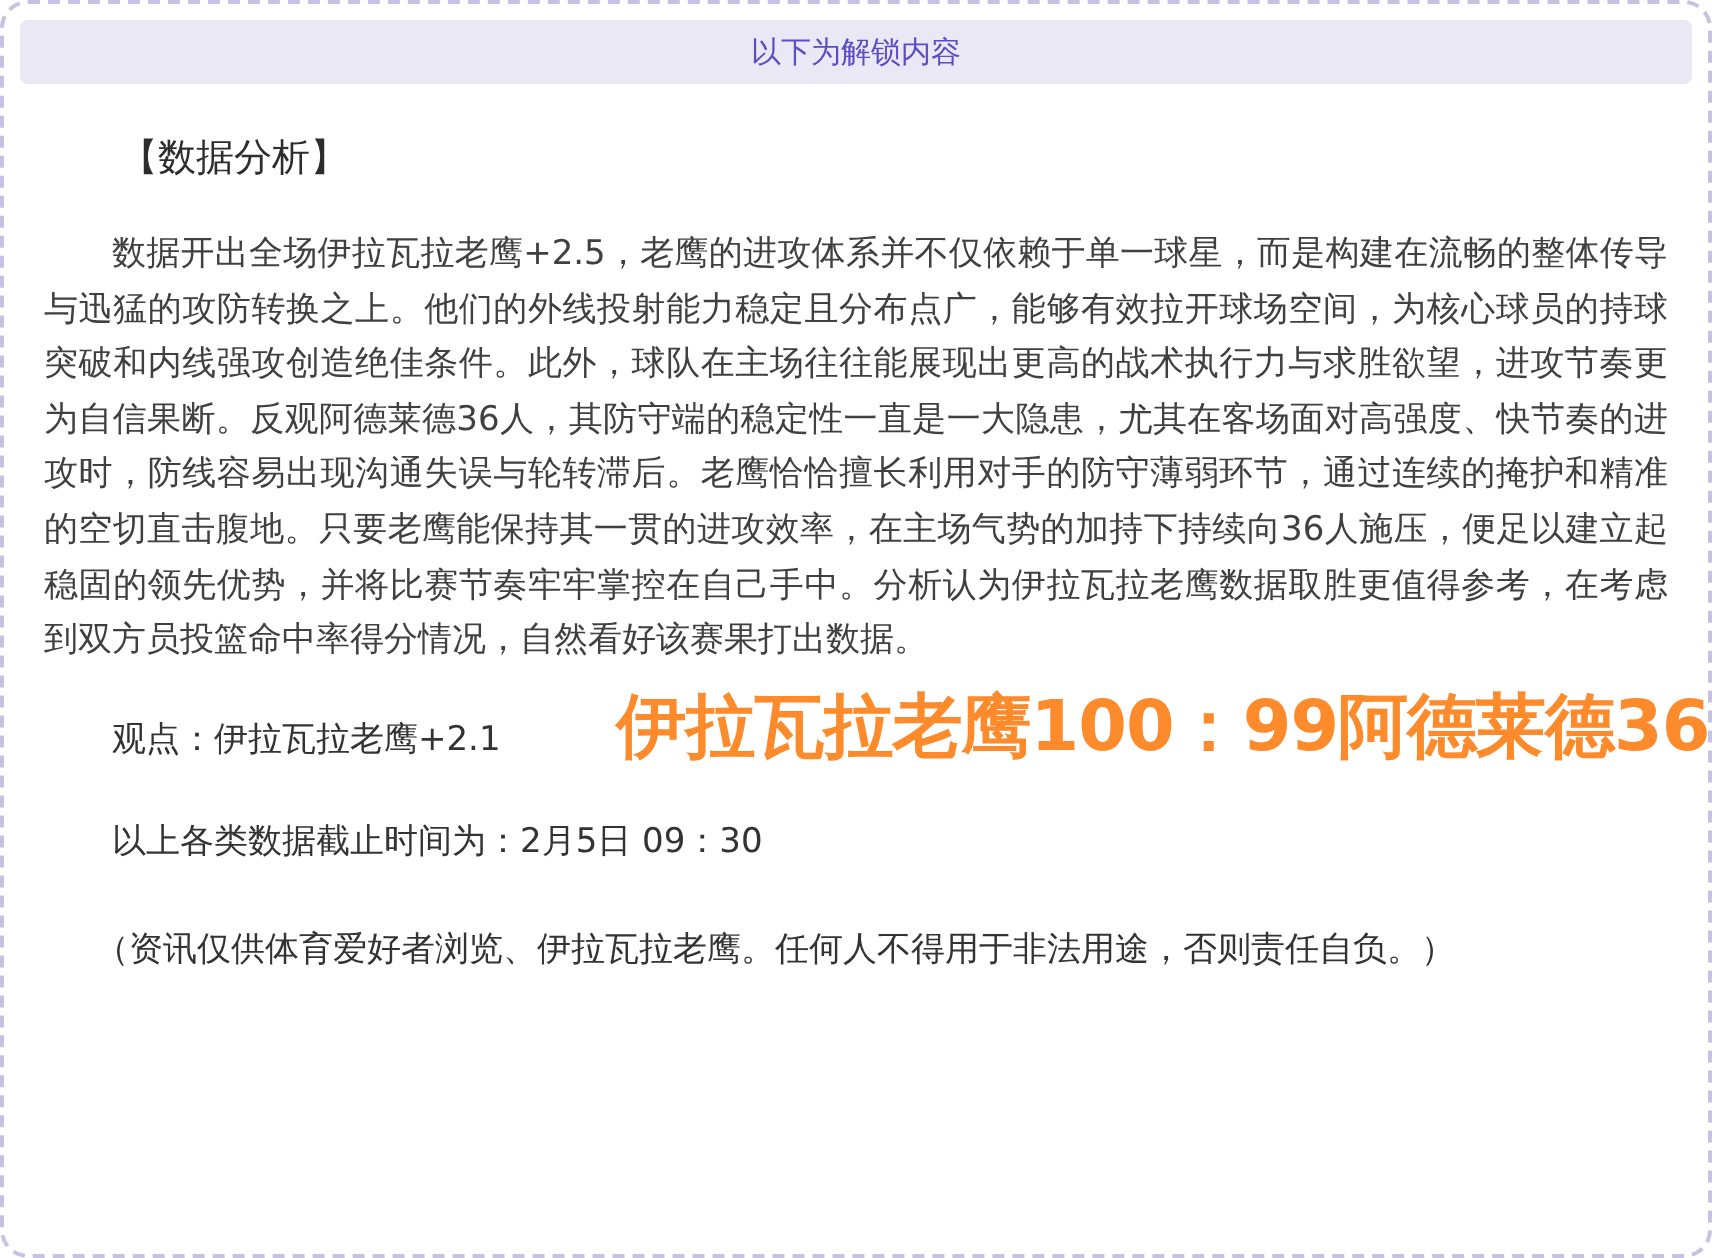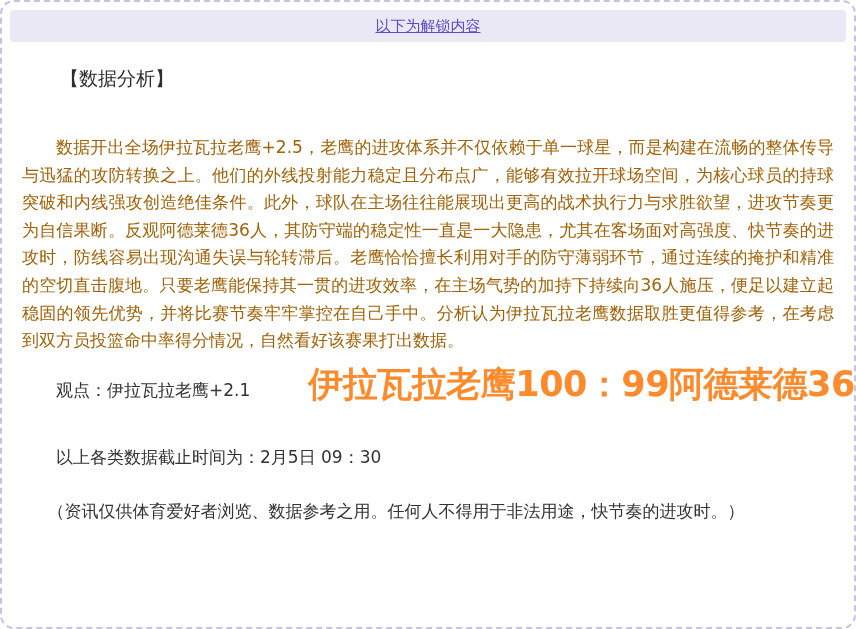--- a/index.html
+++ b/index.html
@@ -19,40 +19,39 @@
   }
   .unlock-header {
     margin: 8px 8px 0 8px;
     height: 32px;
     line-height: 32px;
     background: #ebe8f6;
     border-radius: 4px;
     text-align: center;
     color: #5b4ec4;
     font-size: 15px;
-    text-decoration: underline;
   }
   .content {
     padding: 0 20px;
     color: #333333;
   }
   .section-title {
     margin: 24px 0 0 0;
     text-indent: 2em;
     font-size: 19px;
     font-weight: normal;
     color: #2d2d2d;
   }
   .analysis-paragraph {
-    margin: 42px 0 0 0;
+    margin: 22px 0 0 0;
     font-size: 17px;
     line-height: 27.6px;
     text-indent: 2em;
     text-align: justify;
-    color: #a16207;
+    color: #404040;
   }
   .viewpoint-line {
     margin: 9px 0 0 0;
     font-size: 17px;
     text-indent: 2em;
     white-space: nowrap;
     color: #333333;
   }
   .score-prediction {
     display: inline-block;
@@ -64,21 +63,21 @@
     vertical-align: baseline;
     letter-spacing: -0.5px;
   }
   .meta-line {
     margin: 26px 0 0 0;
     font-size: 17px;
     line-height: 27.6px;
     text-indent: 2em;
     color: #333333;
   }
-  .meta-line.cutoff { margin-top: 40px; }
+  .meta-line.cutoff { margin-top: 24px; }
   .meta-line.copyright { text-indent: 1.75em; }
   .meta-line.disclaimer { text-indent: 1.5em; }
 </style>
 </head>
 <body>
 
 <div class="unlock-container">
 
   <div class="unlock-header">以下为解锁内容</div>
 
@@ -88,16 +87,16 @@
 
     <p class="analysis-paragraph">数据开出全场伊拉瓦拉老鹰+2.5，老鹰的进攻体系并不仅依赖于单一球星，而是构建在流畅的整体传导与迅猛的攻防转换之上。他们的外线投射能力稳定且分布点广，能够有效拉开球场空间，为核心球员的持球突破和内线强攻创造绝佳条件。此外，球队在主场往往能展现出更高的战术执行力与求胜欲望，进攻节奏更为自信果断。反观阿德莱德36人，其防守端的稳定性一直是一大隐患，尤其在客场面对高强度、快节奏的进攻时，防线容易出现沟通失误与轮转滞后。老鹰恰恰擅长利用对手的防守薄弱环节，通过连续的掩护和精准的空切直击腹地。只要老鹰能保持其一贯的进攻效率，在主场气势的加持下持续向36人施压，便足以建立起稳固的领先优势，并将比赛节奏牢牢掌控在自己手中。分析认为伊拉瓦拉老鹰数据取胜更值得参考，在考虑到双方员投篮命中率得分情况，自然看好该赛果打出数据。</p>
 
     <p class="viewpoint-line">
       <span>观点：伊拉瓦拉老鹰+2.1</span><span class="score-prediction">伊拉瓦拉老鹰100：99阿德莱德36人</span>
     </p>
 
     <p class="meta-line cutoff">以上各类数据截止时间为：2月5日 09：30</p>
 
 
-    <p class="meta-line disclaimer">（资讯仅供体育爱好者浏览、数据参考之用。任何人不得用于非法用途，快节奏的进攻时。）</p>
+    <p class="meta-line disclaimer">（资讯仅供体育爱好者浏览、伊拉瓦拉老鹰。任何人不得用于非法用途，否则责任自负。）</p>
 
   </div>
 </div>
 
 </body></html>

